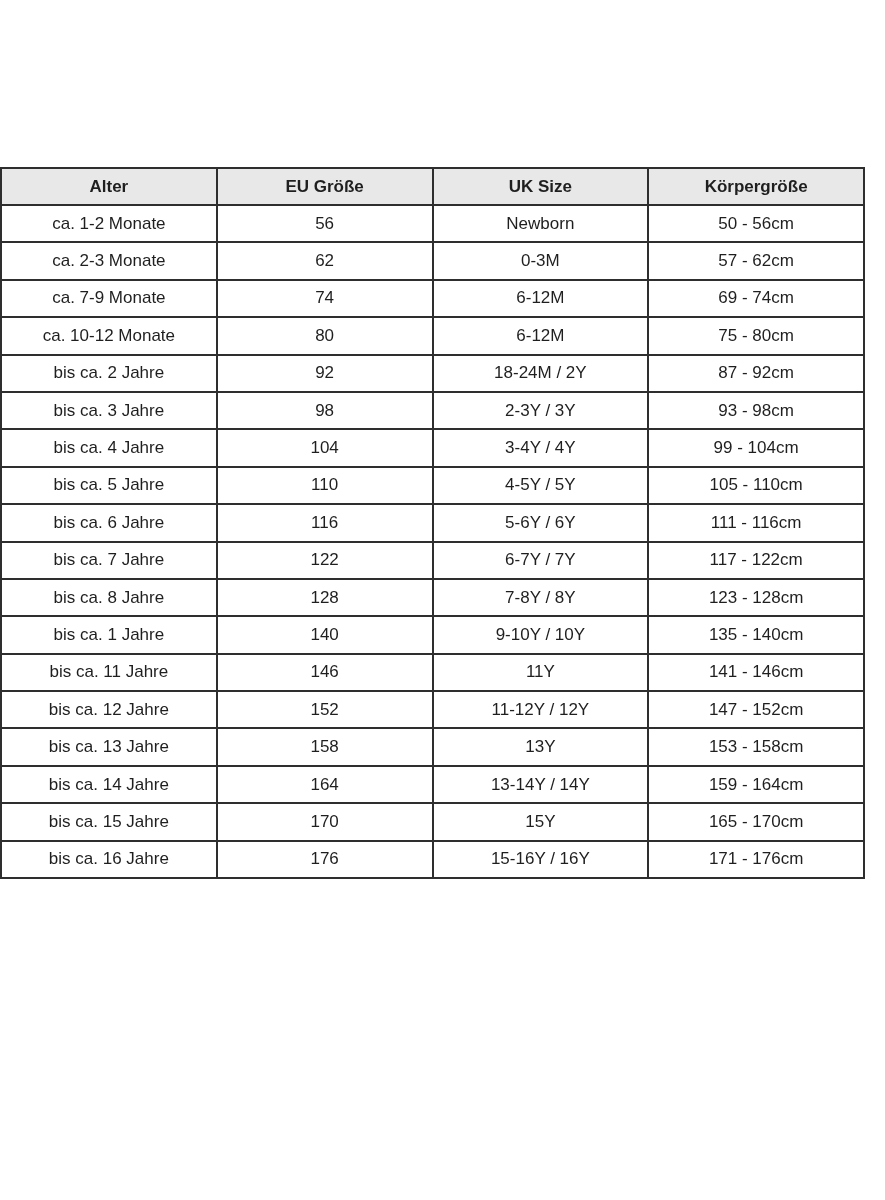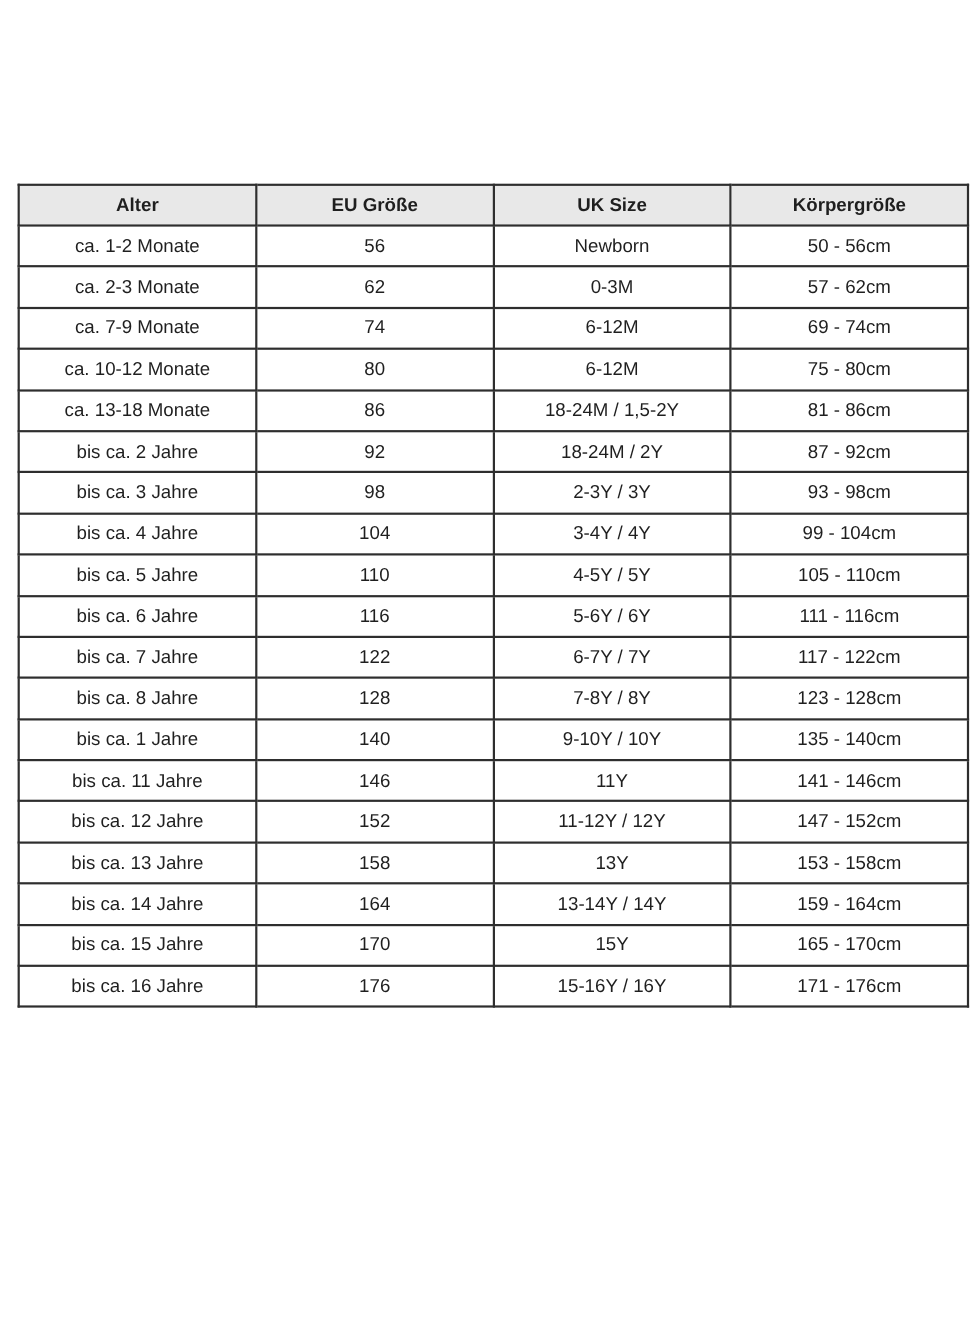--- a/index.html
+++ b/index.html
@@ -9,21 +9,21 @@
   body {
     width: 885px;
     height: 1200px;
     background: #ffffff;
     font-family: "Liberation Sans", "DejaVu Sans", sans-serif;
     position: relative;
   }
   .table-area {
     position: absolute;
     top: 167px;
-    left: 16px;
+    left: 0;
     width: 865px;
   }
   table.size-table {
     width: 100%;
     border-collapse: collapse;
     table-layout: fixed;
     border: 2px solid #2e2e2e;
   }
   table.size-table th,
   table.size-table td {
@@ -78,26 +78,20 @@
           <td>ca. 7-9 Monate</td>
           <td>74</td>
           <td>6-12M</td>
           <td>69 - 74cm</td>
         </tr>
         <tr>
           <td>ca. 10-12 Monate</td>
           <td>80</td>
           <td>6-12M</td>
           <td>75 - 80cm</td>
-        </tr>
-        <tr>
-          <td>ca. 13-18 Monate</td>
-          <td>86</td>
-          <td>18-24M / 1,5-2Y</td>
-          <td>81 - 86cm</td>
         </tr>
         <tr>
           <td>bis ca. 2 Jahre</td>
           <td>92</td>
           <td>18-24M / 2Y</td>
           <td>87 - 92cm</td>
         </tr>
         <tr>
           <td>bis ca. 3 Jahre</td>
           <td>98</td>

